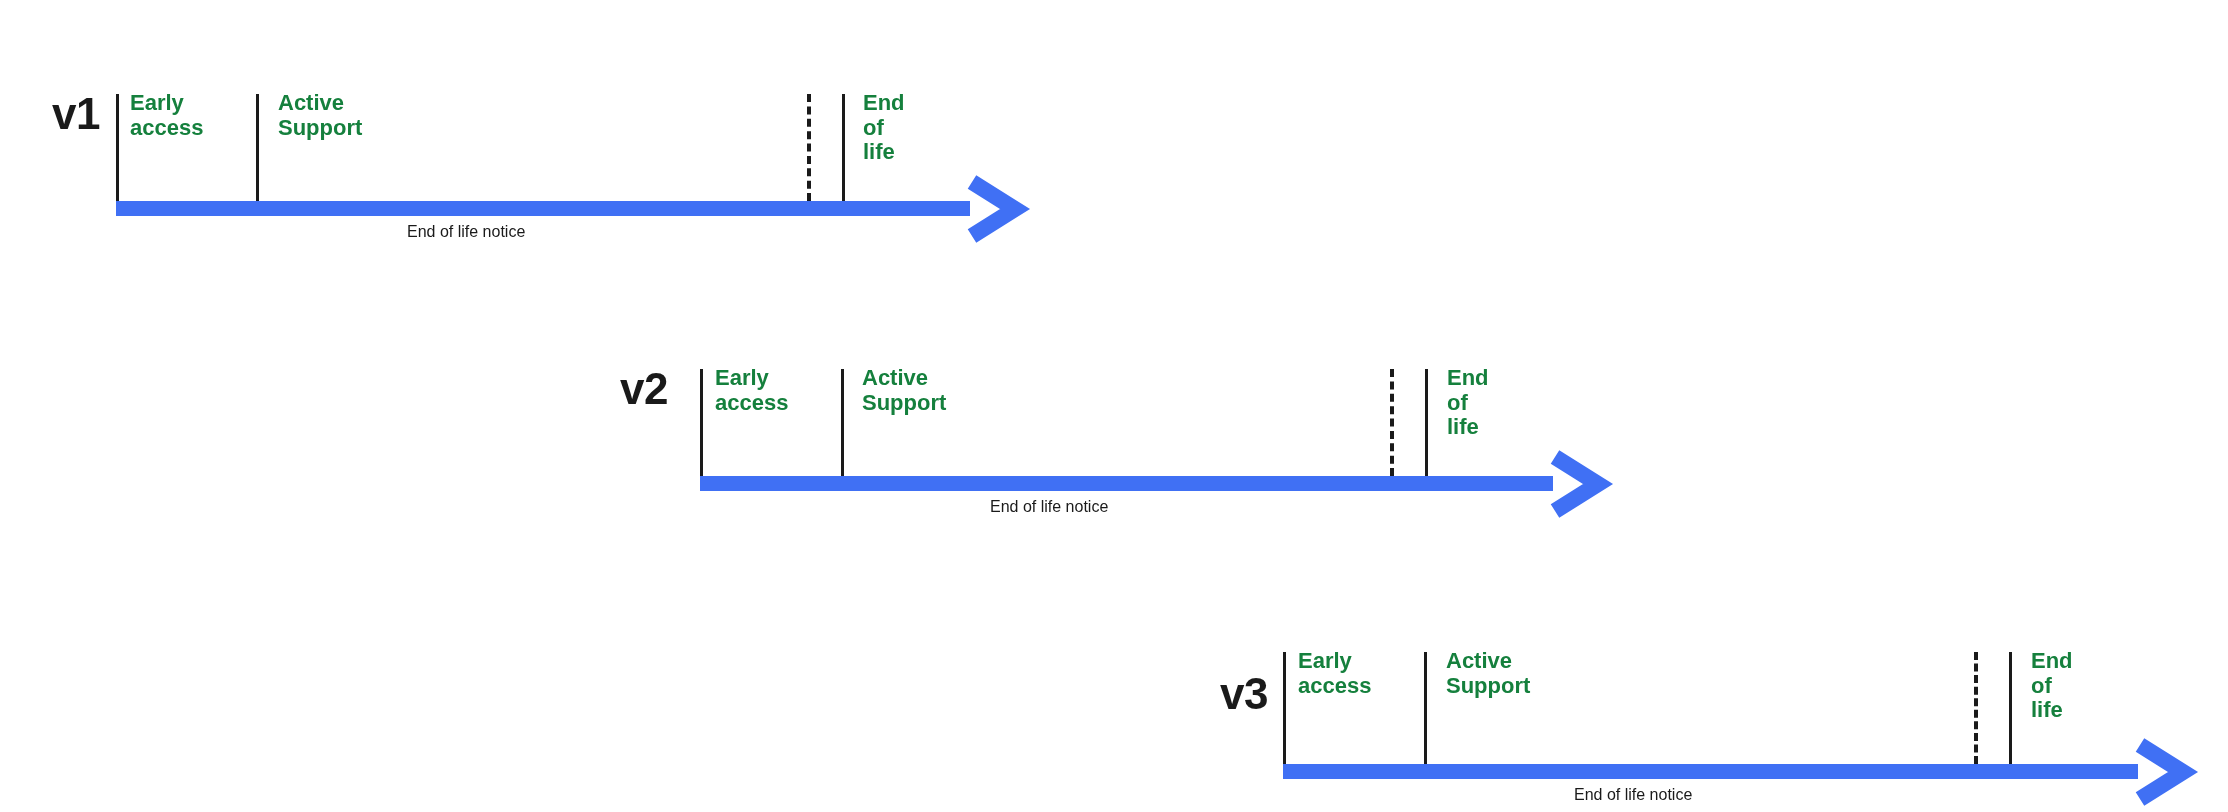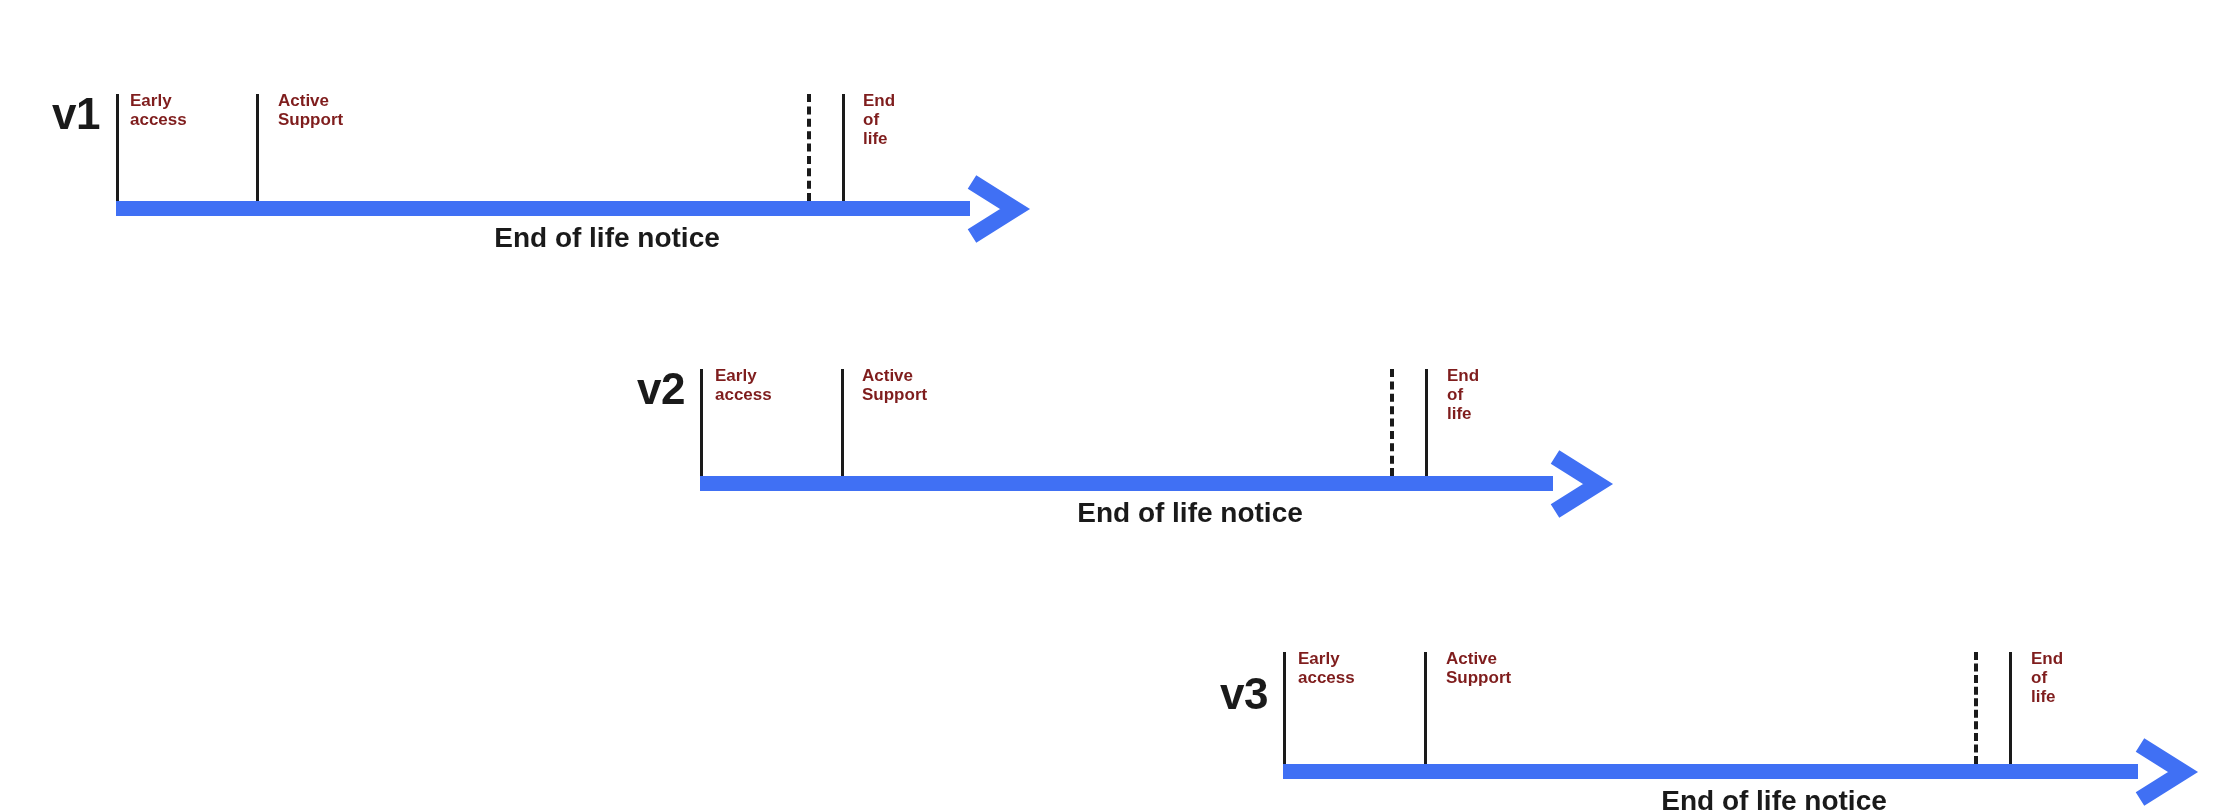--- a/index.html
+++ b/index.html
@@ -43,35 +43,35 @@
     background: #1a1a1a;
   }
   .tick.dashed {
     width: 0;
     background: none;
     border-left: 4px dashed #1a1a1a;
   }
 
   .phase-label {
     position: absolute;
-    font-size: 17px;
+    font-size: 22px;
     font-weight: 700;
-    color: #7f1d1d;
+    color: #15803d;
     line-height: 1.12;
     white-space: pre-line;
   }
 
   .notice-label {
     position: absolute;
-    font-size: 28px;
-    font-weight: 700;
+    font-size: 16px;
+    font-weight: 400;
     color: #1a1a1a;
     line-height: 1;
     white-space: nowrap;
-    text-align: center;
+    text-align: left;
   }
 
   .bar {
     position: absolute;
     height: 15px;
   }
   .arrowhead {
     position: absolute;
   }
 </style>
@@ -95,21 +95,21 @@
 
     <div class="bar" style="left:116px; top:153px; width:854px; background:#4070F4;"></div>
     <svg class="arrowhead" style="left:962px; top:126px;" width="70" height="70" viewBox="0 0 70 70">
       <polyline points="10,8 53,35 10,62" fill="none" stroke="#4070F4" stroke-width="16" stroke-linecap="butt" stroke-linejoin="miter"></polyline>
     </svg>
 
     <div class="notice-label" style="left:407px; top:176px; width:400px;">End of life notice</div>
   </div>
 
   <div class="timeline">
-    <div class="version-label" style="left:603px; top:319px; width:82px;">v2</div>
+    <div class="version-label" style="left:603px; top:319px; width:82px;text-align:center;">v2</div>
 
     <div class="tick" style="left:700px; top:321px; height:107px;"></div>
     <div class="tick" style="left:841px; top:321px; height:107px;"></div>
     <div class="tick dashed" style="left:1390px; top:321px; height:107px;"></div>
     <div class="tick" style="left:1425px; top:321px; height:107px;"></div>
 
     <div class="phase-label" style="left:715px; top:318px;">Early
 access</div>
     <div class="phase-label" style="left:862px; top:318px;">Active Support</div>
     <div class="phase-label" style="left:1447px; top:318px;">End of life</div>

